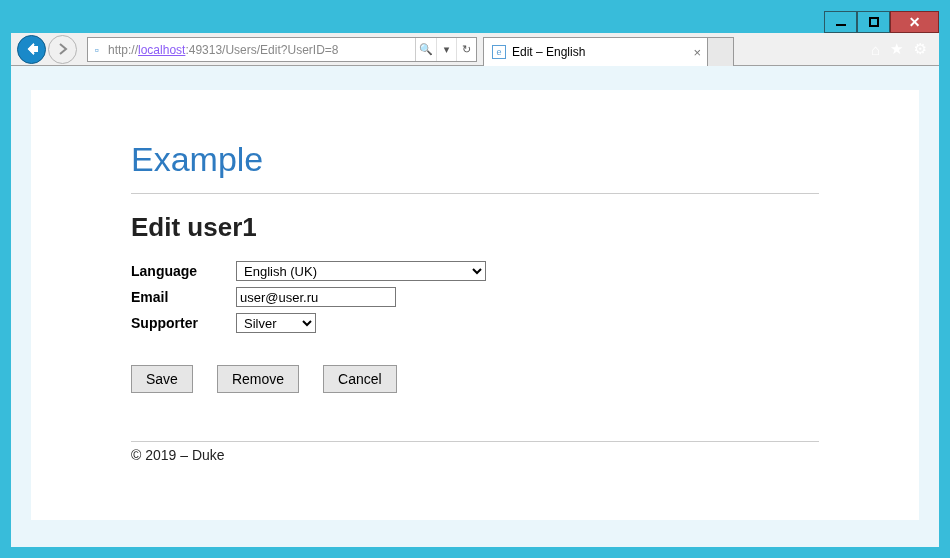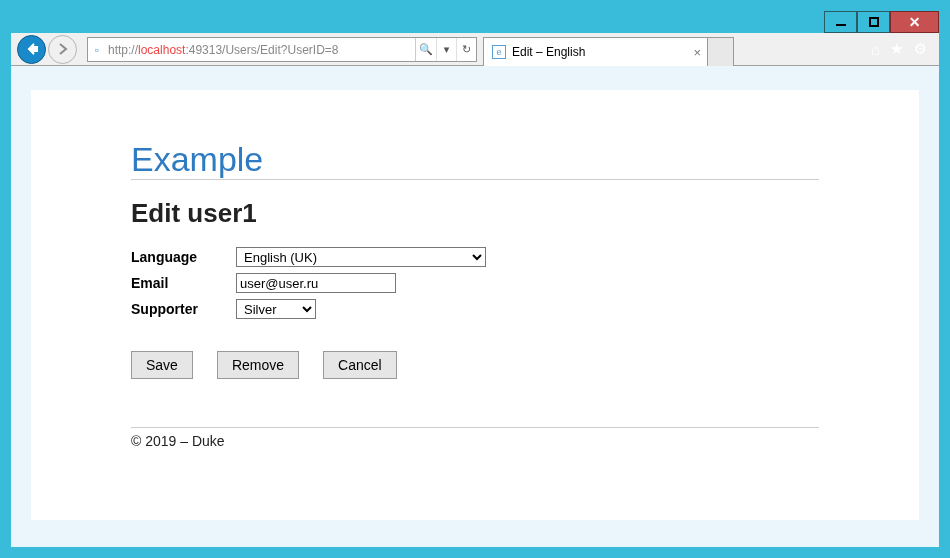--- a/index.html
+++ b/index.html
@@ -87,21 +87,21 @@
       color:#5aa0d8; font-size:12px;
     }
     .addr-text {
       flex: 1;
       font-size: 12px;
       color: #888;
       white-space: nowrap;
       overflow: hidden;
       padding: 0 2px;
     }
-    .addr-text .host { color: #ef4444; }
+    .addr-text .host { color: #8b5cf6; text-decoration: underline; }
     .addr-ctrls {
       display:flex; align-items:center; height:100%;
       border-left:1px solid #ccc;
     }
     .addr-ctrls .ctrl {
       width:20px; height:100%;
       display:flex; align-items:center; justify-content:center;
       font-size:11px; color:#555; cursor:pointer;
       border-left:1px solid #e0e0e0;
     }
@@ -149,20 +149,21 @@
       background:#fff;
       margin: 24px 20px 20px 20px;
       padding: 50px 100px 40px 100px;
       min-height: 430px;
     }
     .brand {
       font-size: 34px;
       color: #2e7bc1;
       font-weight: 400;
       border-bottom:1px solid #ccc;
+      padding-bottom: 14px;
       margin-bottom: 18px;
     }
     .page h2 {
       font-size: 26px;
       font-weight: 700;
       margin-bottom: 18px;
       color:#222;
     }
     .form-row {
       display:flex;

